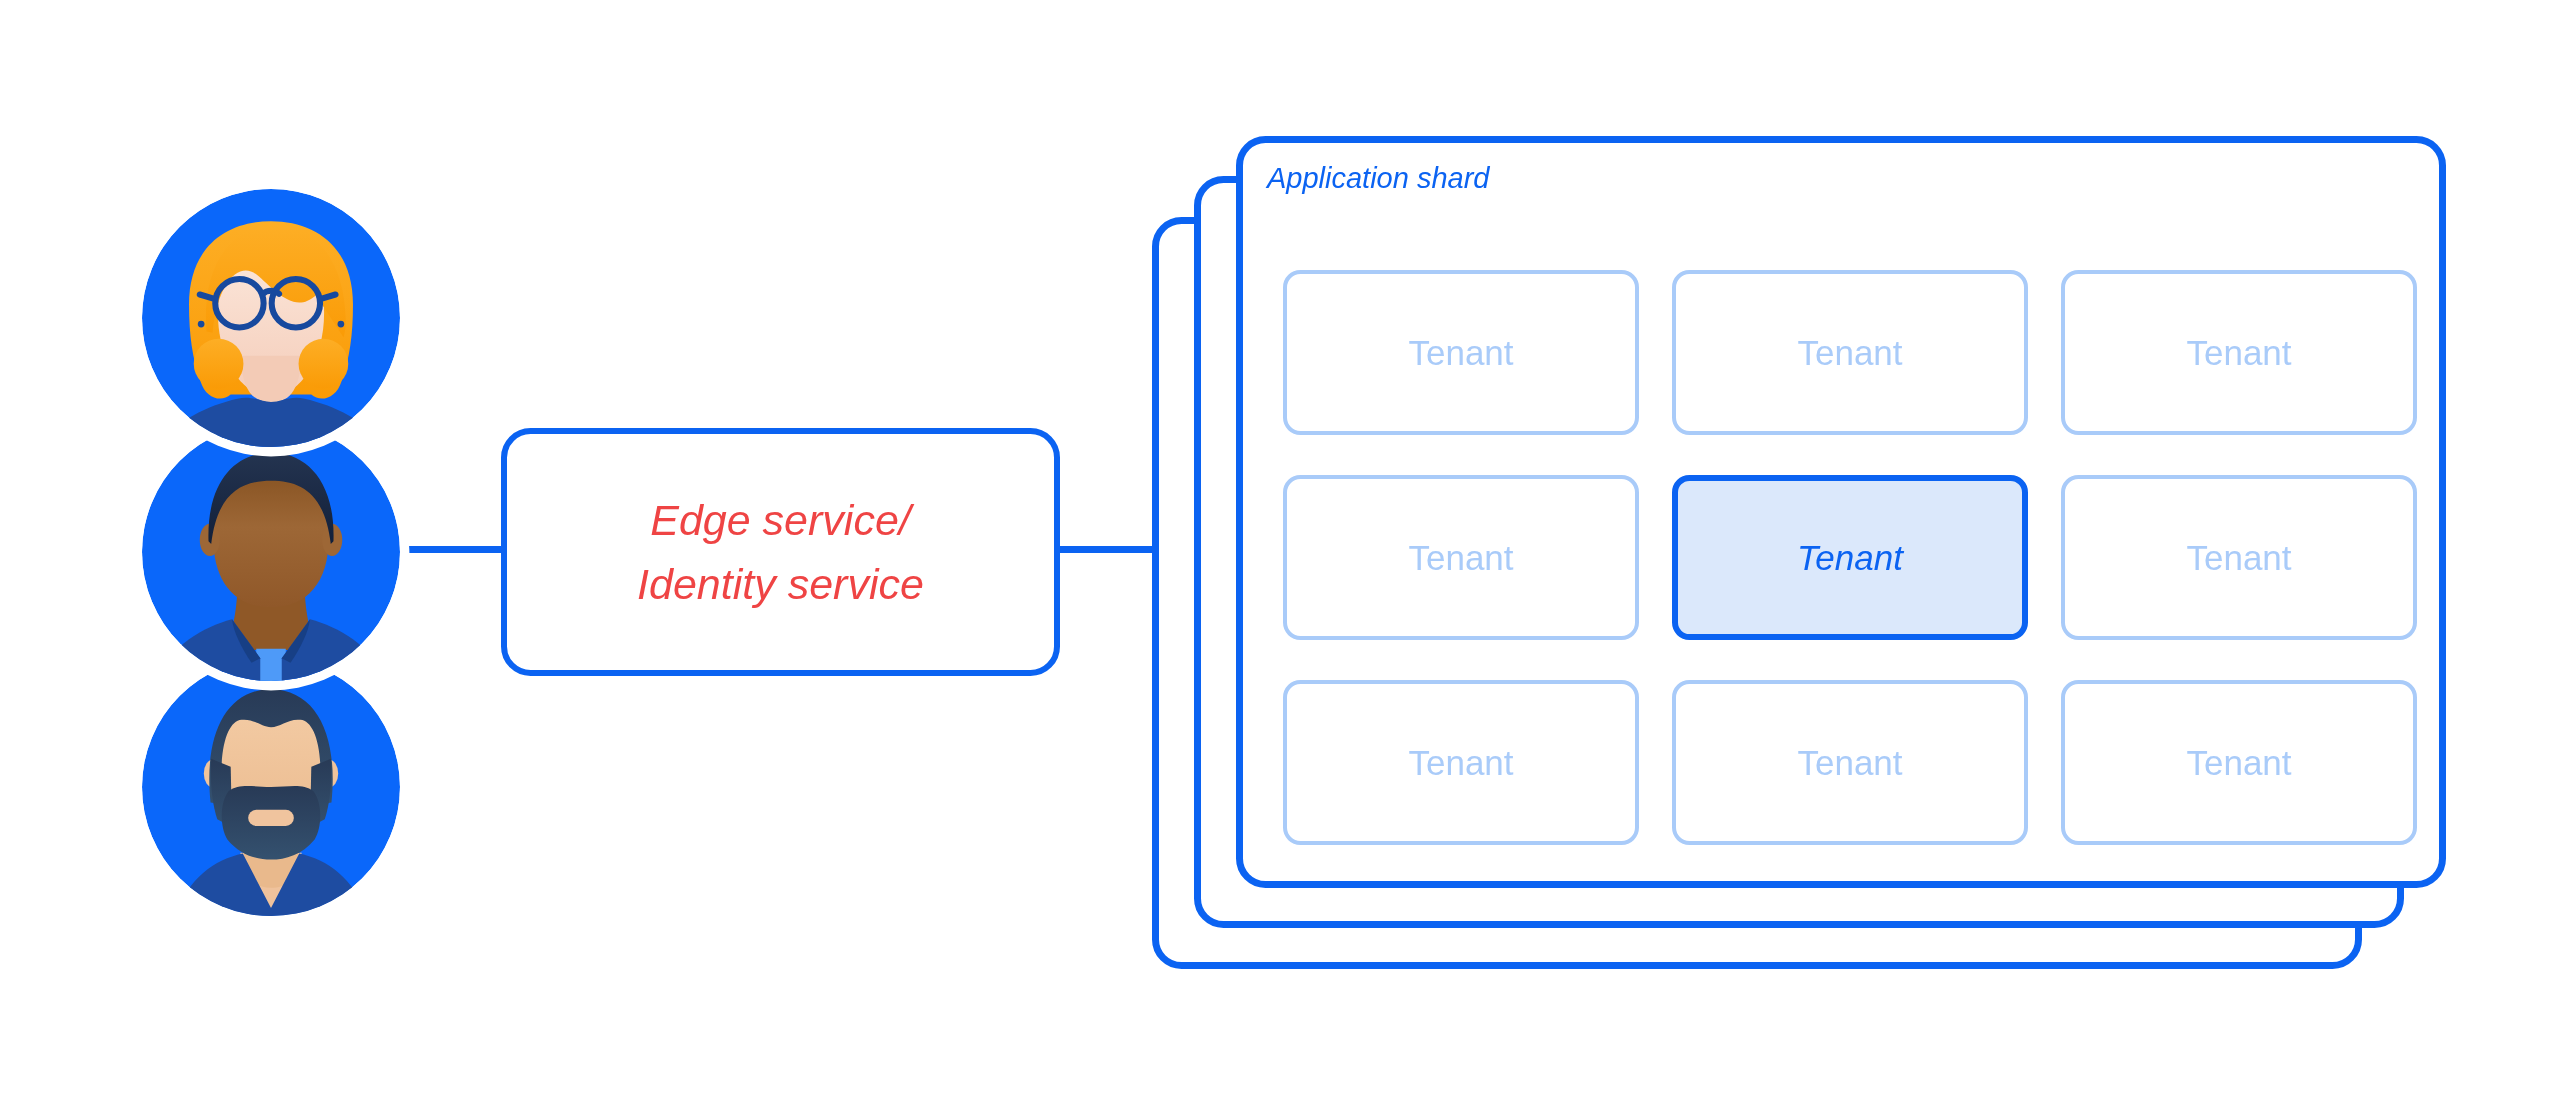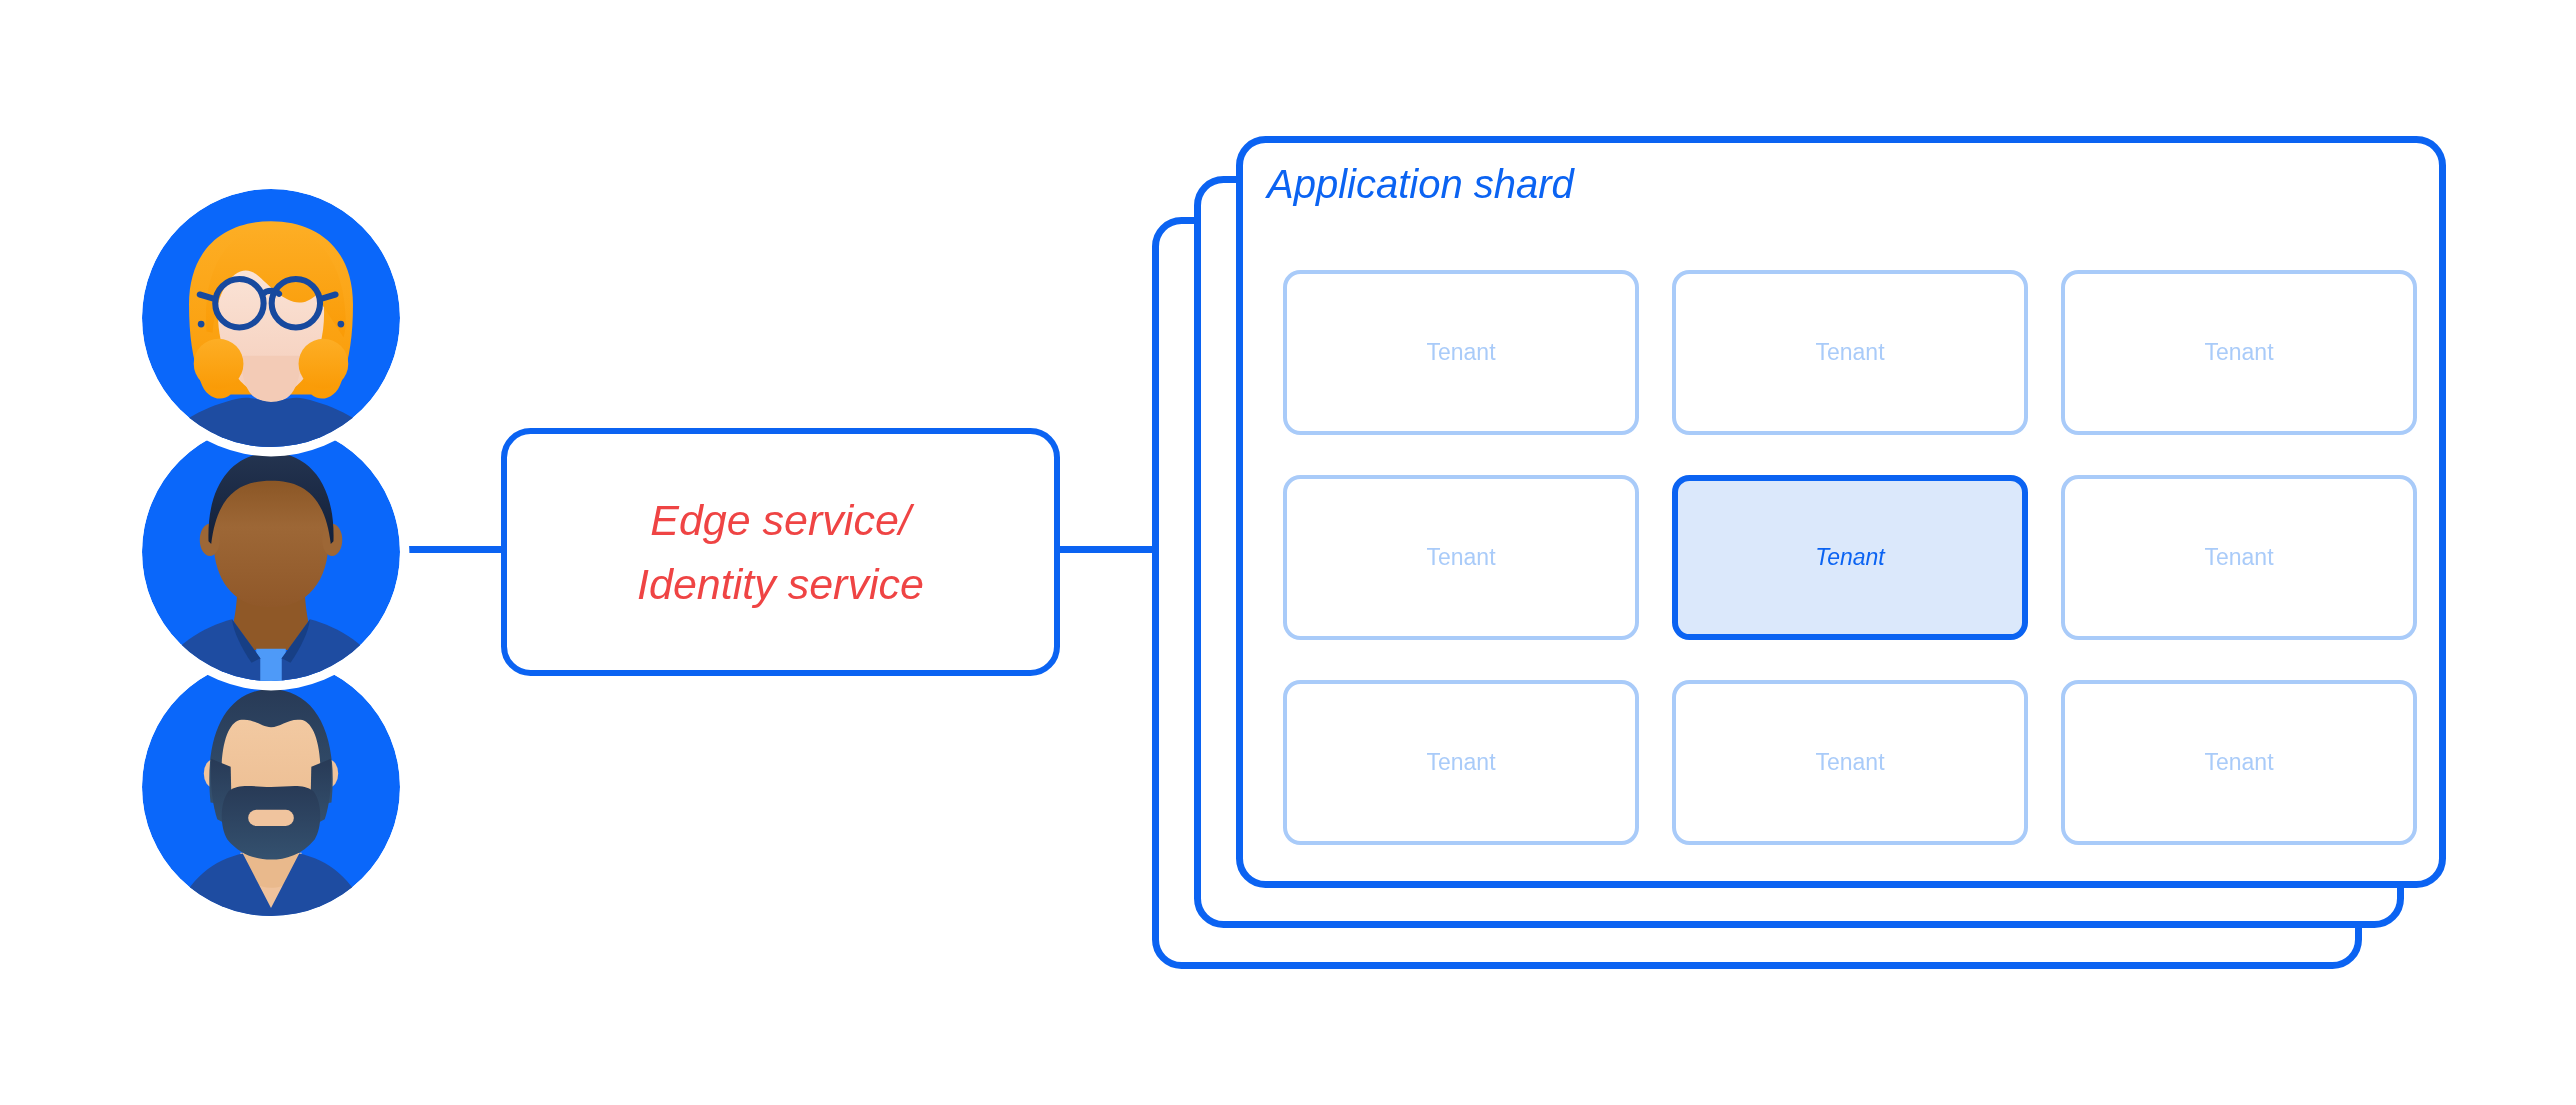--- a/index.html
+++ b/index.html
@@ -74,21 +74,21 @@
   .card.back   { left: 1152px; top: 217px; z-index: 1; }
   .card.middle { left: 1194px; top: 176px; z-index: 2; }
   .card.front  { left: 1236px; top: 136px; z-index: 3; }
 
   .card-title {
     position: absolute;
     left: 24px;
     top: 19px;
     font-style: italic;
     font-weight: 500;
-    font-size: 40px;
+    font-size: 29px;
     color: #0B63F2;
     white-space: nowrap;
   }
 
   .tenant-grid {
     position: absolute;
     left: 40px;
     top: 127px;
     display: grid;
     grid-template-columns: repeat(3, 356px);
@@ -98,21 +98,21 @@
   }
   .tenant {
     box-sizing: border-box;
     background: #ffffff;
     border: 4px solid #A9CBF9;
     border-radius: 17.4px;
     display: flex;
     align-items: center;
     justify-content: center;
     color: #A9CBF9;
-    font-size: 23px;
+    font-size: 35px;
     font-weight: 500;
   }
   .tenant.active {
     border: 6.7px solid #0B63F2;
     background: #DBE8FB;
     color: #0B63F2;
     font-style: italic;
   }
 </style>
 </head>

